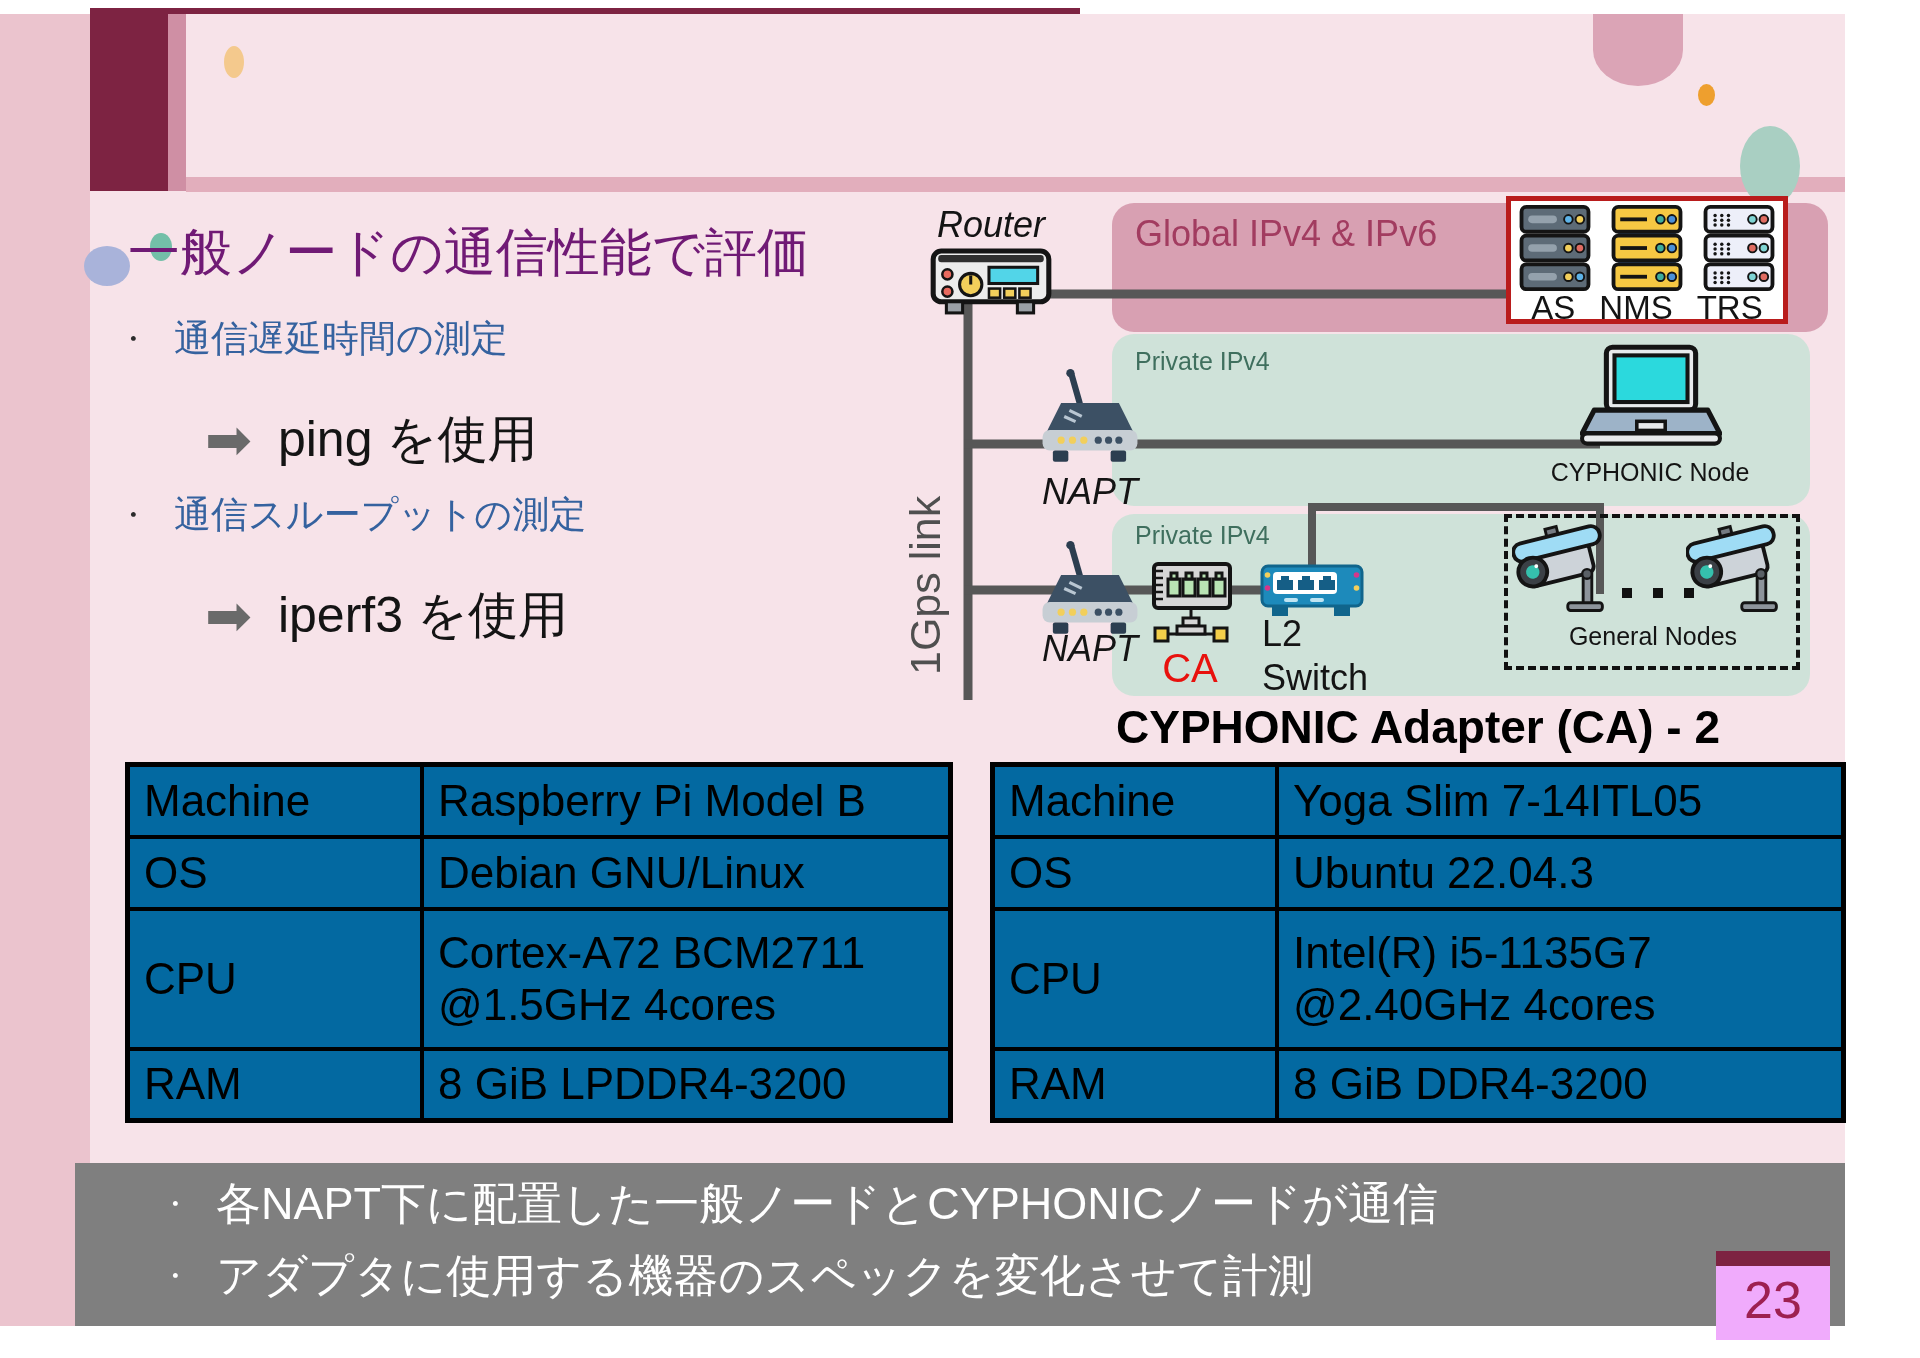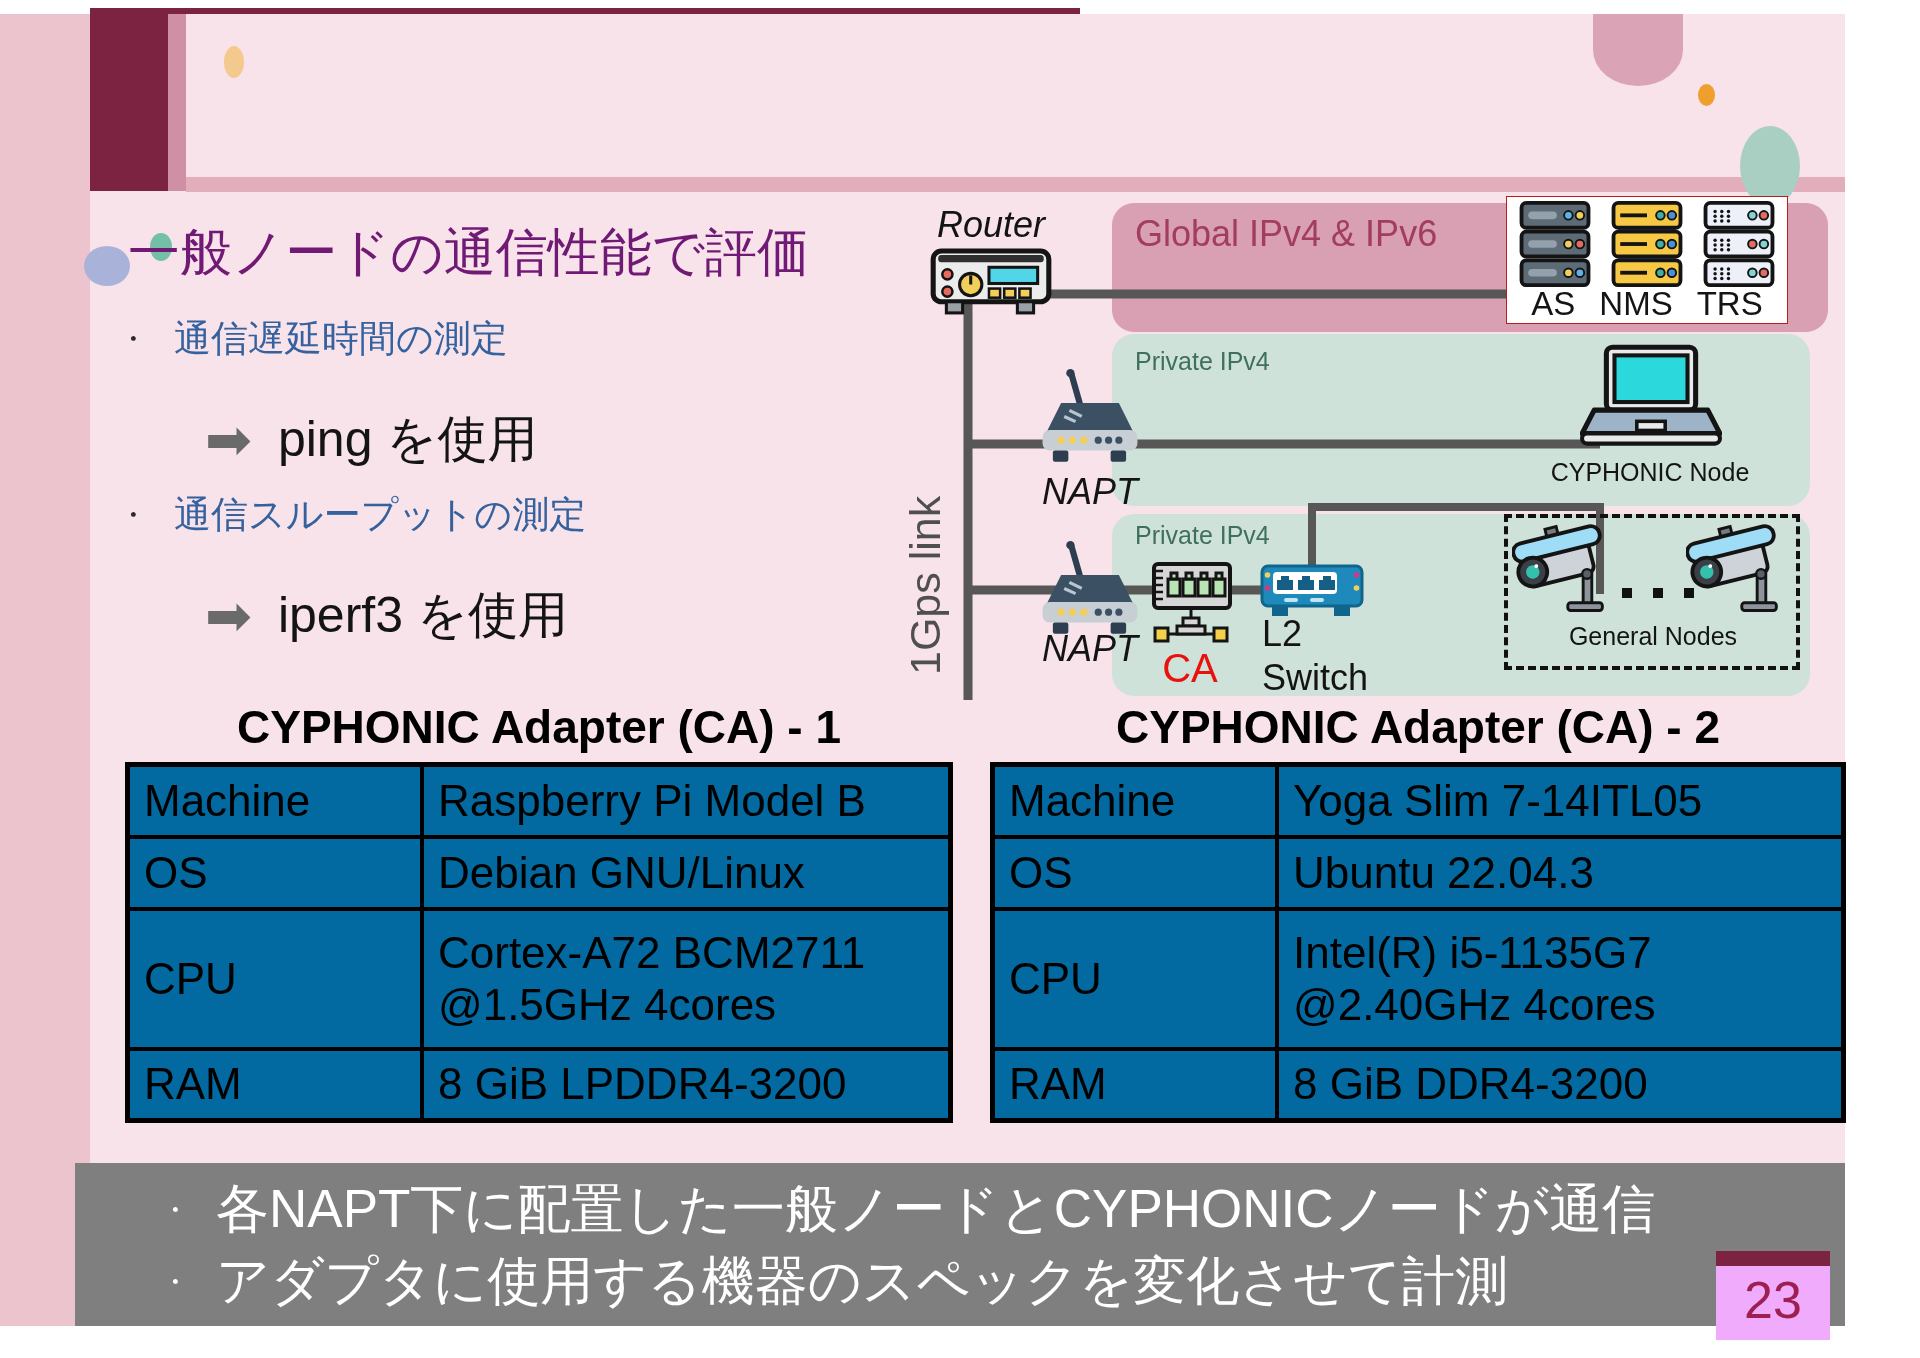--- a/index.html
+++ b/index.html
@@ -17,34 +17,34 @@
   .heading{left:128px;top:218px;font-size:52px;color:#701a75;z-index:2;white-space:nowrap;}
   .blt{display:flex;align-items:center;gap:26px;z-index:2;white-space:nowrap;}
   .blt .dot{font-size:30px;color:#2b2b2b;}
   .blt .blue{font-size:37px;color:#35629f;}
   .sub{display:flex;align-items:center;gap:26px;z-index:2;white-space:nowrap;}
   .sub .arr{font-size:56px;color:#6a6a6a;}
   .sub .stx{font-size:50px;color:#141414;}
   .zone{border-radius:22px;z-index:1;}
   .zlabel{font-size:25px;z-index:5;white-space:nowrap;}
   .dlabel{font-size:36px;color:#141414;z-index:5;white-space:nowrap;font-style:italic;}
-  .servers-box{left:1506px;top:196px;width:282px;height:128px;background:#ffffff;border:1px solid #b91c1c;
+  .servers-box{left:1506px;top:196px;width:282px;height:128px;background:#ffffff;border:5px solid #b91c1c;
                z-index:4;display:flex;flex-direction:column;align-items:center;box-sizing:border-box;}
   .srow{display:flex;gap:16px;margin-top:4px;}
   .slabels{display:flex;gap:24px;font-size:33px;color:#141414;margin-top:-4px;}
   .dashed-box{left:1504px;top:514px;width:296px;height:156px;border:4px dashed #111;z-index:3;box-sizing:border-box;}
   .gps{left:898px;top:440px;width:54px;height:290px;z-index:2;display:flex;align-items:center;justify-content:center;
        writing-mode:vertical-rl;transform:rotate(180deg);font-size:43px;color:#4f4f4f;white-space:nowrap;}
   .tbl-title{position:absolute;font-weight:bold;font-size:46px;color:#000;text-align:center;z-index:2;white-space:nowrap;}
   table.spec{position:absolute;border-collapse:collapse;background:#0369a1;border:5px solid #000;z-index:2;table-layout:fixed;}
   table.spec td{border:4px solid #000;font-size:44px;color:#000;padding:0 14px;vertical-align:middle;line-height:1.18;}
   .footer{left:75px;top:1163px;width:1770px;height:163px;background:#7f7f7f;z-index:2;}
   .f-line{position:absolute;display:flex;align-items:center;gap:26px;color:#fff;z-index:3;white-space:nowrap;}
   .f-line .f-dot{font-size:30px;}
-  .f-line .f-txt{font-size:53px;}
+  .f-line .f-txt{font-size:45px;}
   .page-box{left:1716px;top:1251px;width:114px;height:89px;background:#f0abfc;z-index:4;}
   .page-bar{width:100%;height:15px;background:#7d2342;}
   .page-num{font-size:52px;color:#9d2051;text-align:center;padding-top:4px;}
   .sq{position:absolute;width:10px;height:10px;background:#111;z-index:5;}
   .icon{position:absolute;z-index:4;}
   .lines{position:absolute;z-index:2;}
 </style>
 </head>
 <body>
 
@@ -334,21 +334,20 @@
       <circle cx="21" cy="45" r="15" fill="#3b4046" stroke="#141414" stroke-width="4"></circle>
       <circle cx="21" cy="45" r="7" fill="#35c0ad"></circle>
       <circle cx="26" cy="40" r="2" fill="#ffffff"></circle>
     </g>
     <circle cx="78" cy="54" r="5" fill="#5a6066" stroke="#141414" stroke-width="2.5"></circle>
   </svg>
   <div class="abs zlabel" style="left:1510px;top:622px;width:286px;text-align:center;color:#141414;z-index:5;">General Nodes</div>
 
   <div class="abs gps">1Gps link</div>
 
-  <div class="tbl-title" style="left:125px;top:700px;width:828px;">CYPHONIC Adapter (CA) - 1</div>
   <div class="tbl-title" style="left:990px;top:700px;width:856px;">CYPHONIC Adapter (CA) - 2</div>
 
   <table class="spec" style="left:125px;top:762px;width:828px;">
     <tbody>
         <tr style="height:72px;">
       <td style="width:262px;">Machine</td>
       <td>Raspberry Pi Model B</td>
         </tr>
     <tr style="height:72px;">
       <td>OS</td>

